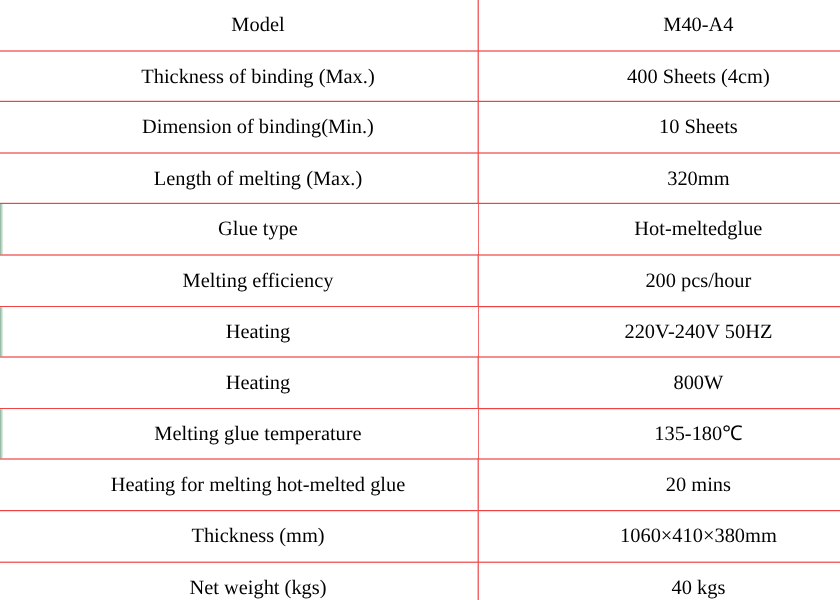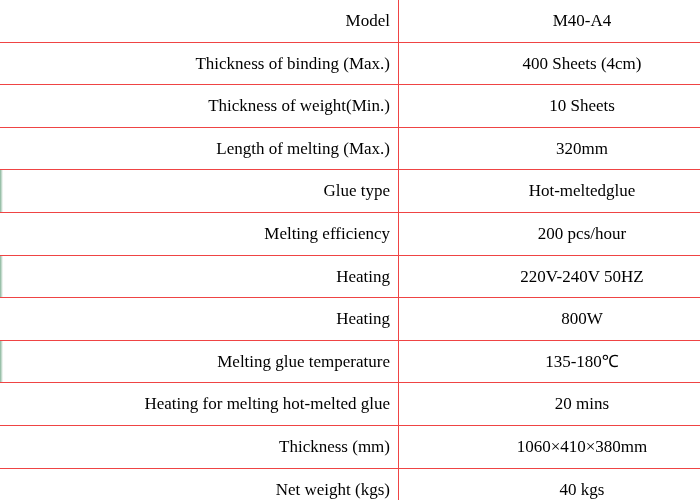--- a/index.html
+++ b/index.html
@@ -24,21 +24,21 @@
     border: 1px solid #ef4444;
     font-size: 17px;
     line-height: 1.15;
     padding: 0 8px;
     height: 41.6px;
     vertical-align: middle;
     background: #ffffff;
   }
   .spec-table tr td:first-child {
     width: 350px;
-    text-align: right;
+    text-align: center;
     border-left: none;
     padding-left: 40px;
   }
   .spec-table tr td:last-child {
     width: 350px;
     text-align: center;
     border-right: none;
   }
   .spec-table tr:first-child td {
     border-top: none;
@@ -68,21 +68,21 @@
   <tbody>
     <tr>
       <td>Model</td>
       <td>M40-A4</td>
     </tr>
     <tr>
       <td>Thickness of binding (Max.)</td>
       <td>400 Sheets (4cm)</td>
     </tr>
     <tr>
-      <td>Thickness of weight(Min.)</td>
+      <td>Dimension of binding(Min.)</td>
       <td>10 Sheets</td>
     </tr>
     <tr>
       <td>Length of melting (Max.)</td>
       <td>320mm</td>
     </tr>
     <tr>
       <td class="tint-left">Glue type</td>
       <td>Hot-meltedglue</td>
     </tr>

